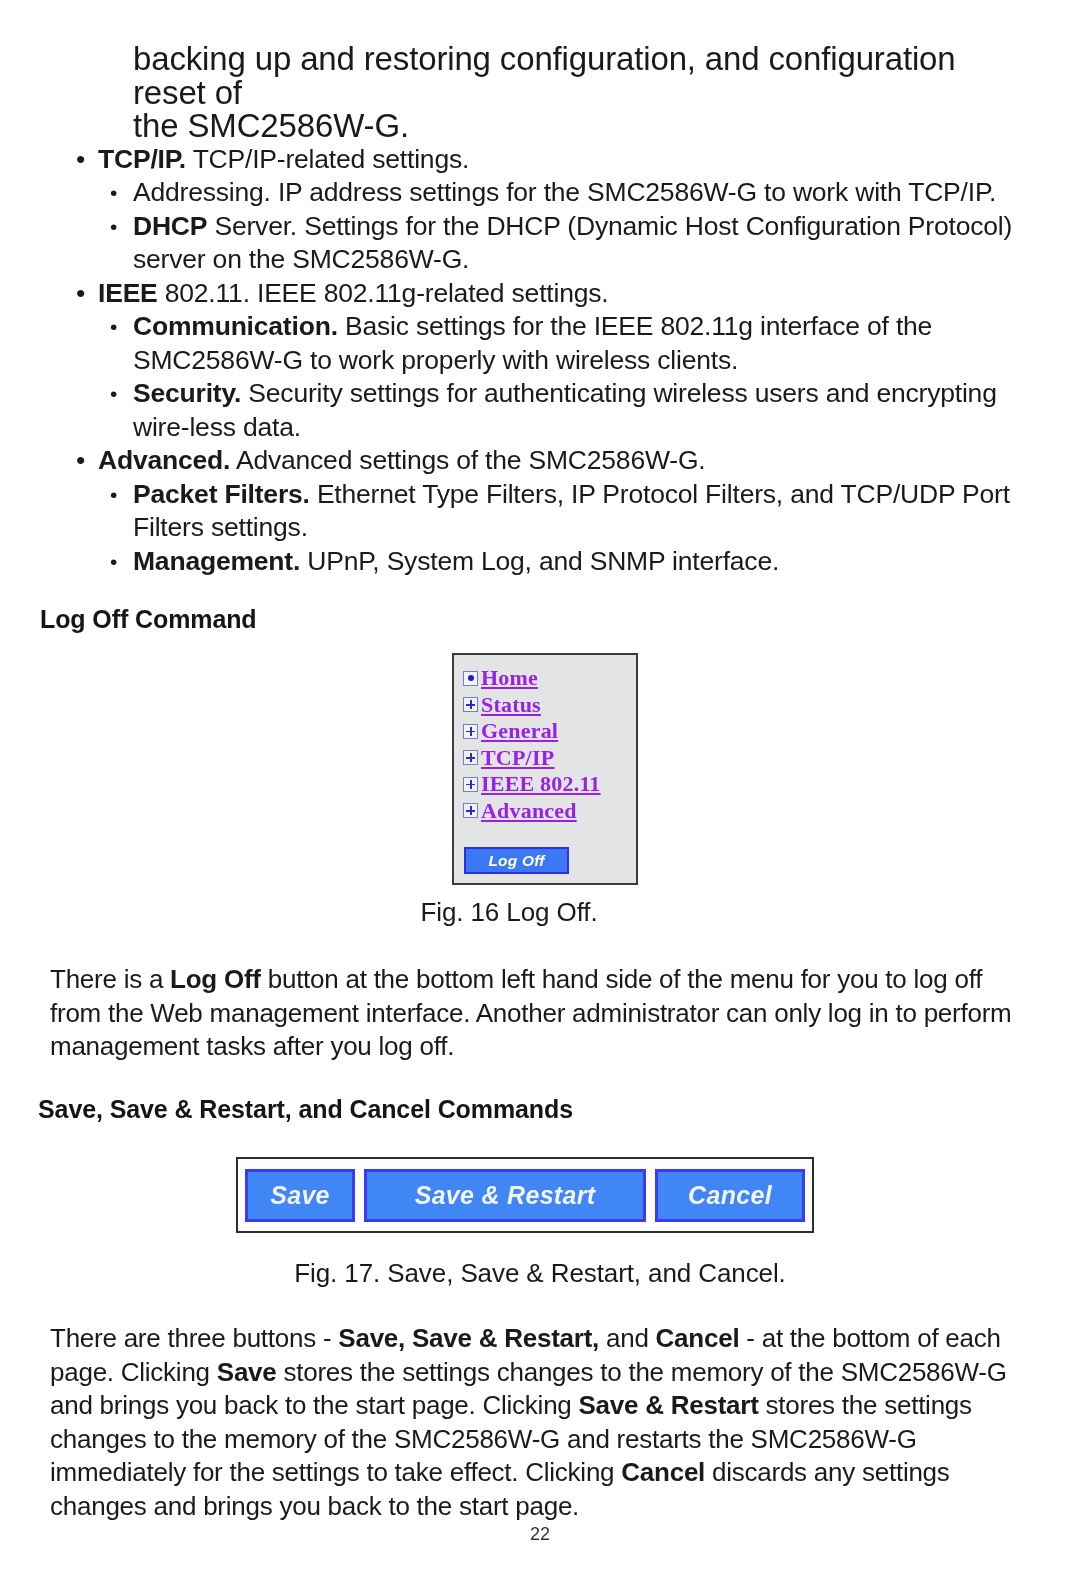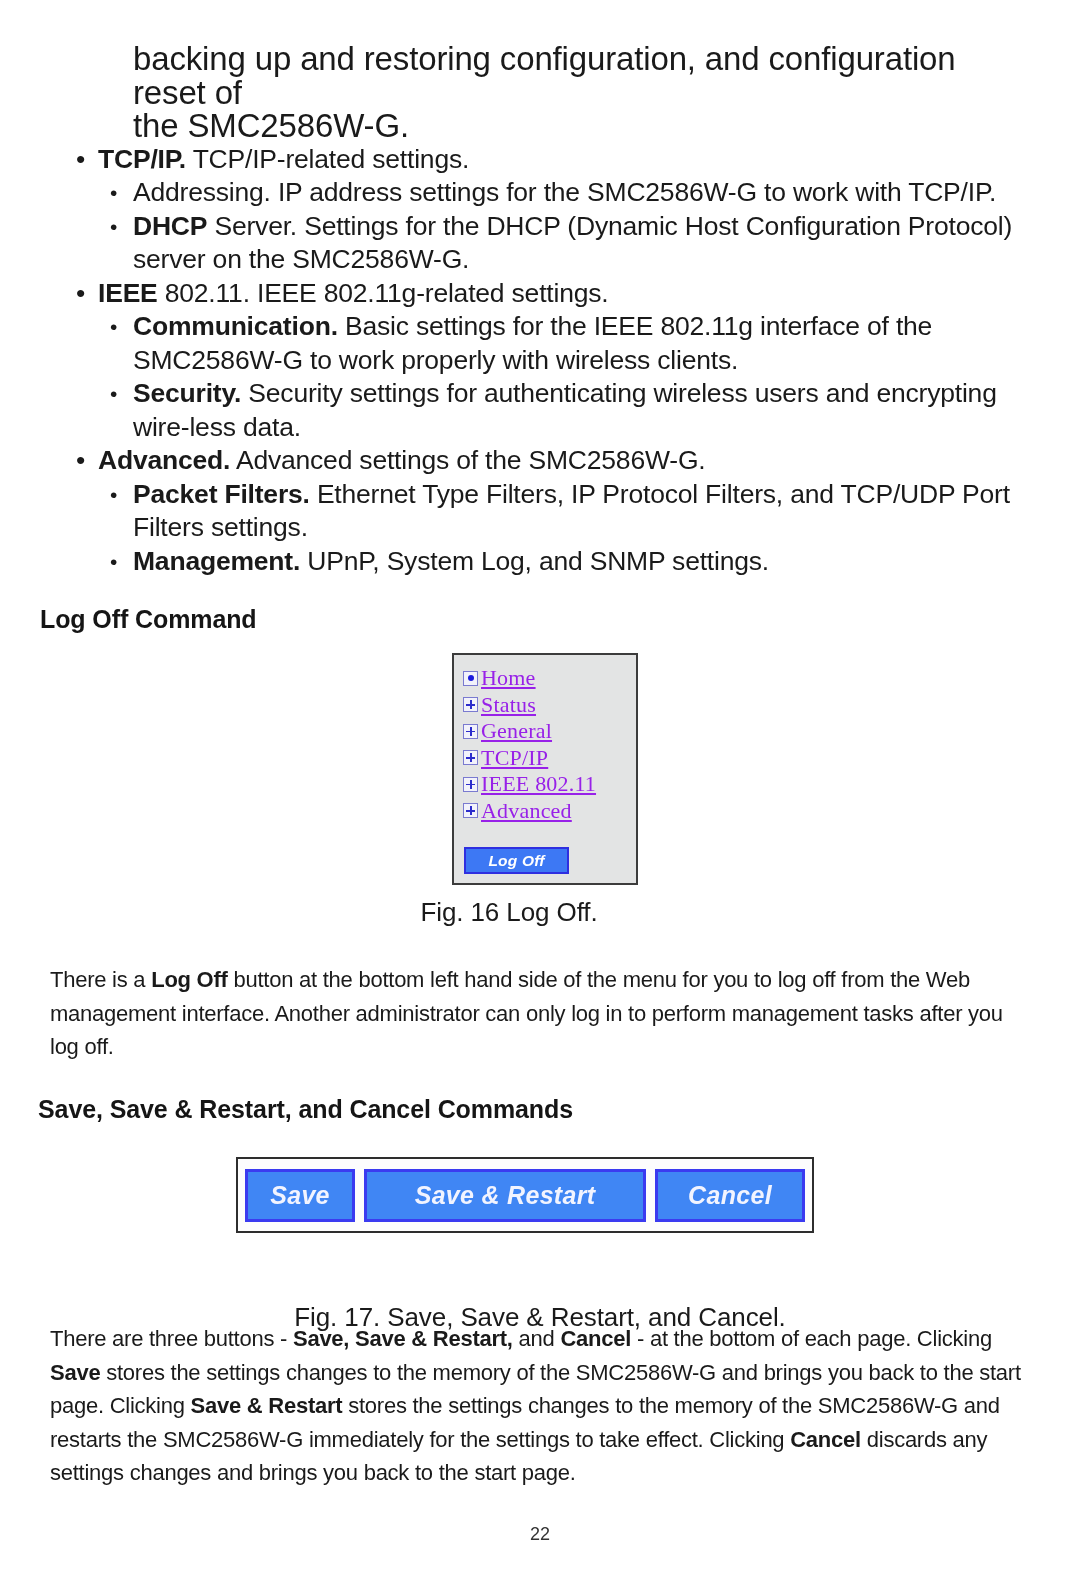--- a/index.html
+++ b/index.html
@@ -82,20 +82,21 @@
     width: 186px;
     height: 232px;
     background: #e3e4e4;
     border: 2px solid #3c3c3c;
     box-sizing: border-box;
   }
   .menu-list {
     position: absolute;
     left: 9px;
     top: 10px;
+    font-weight: bold;
   }
   .menu-row {
     display: flex;
     align-items: center;
     height: 26.5px;
   }
   .tree-icon {
     width: 15px;
     height: 15px;
     flex: 0 0 15px;
@@ -162,21 +163,21 @@
   }
 
   .caption {
     position: absolute;
     font-size: 26px;
     letter-spacing: -0.1px;
     color: #1a1a1a;
     text-align: center;
   }
   #cap16 { left: 0; top: 897px; width: 1018px; }
-  #cap17 { left: 0; top: 1258px; width: 1080px; margin-top: 44px; }
+  #cap17 { left: 0; top: 1258px; width: 1080px; }
 
   
   .save-fig {
     position: absolute;
     left: 236px;
     top: 1157px;
     width: 578px;
     height: 76px;
     background: #fdfdfd;
     border: 2px solid #2e2e2e;
@@ -200,21 +201,21 @@
     justify-content: center;
     letter-spacing: 0.3px;
   }
   .sbtn.save    { width: 110px; }
   .sbtn.restart { flex: 1 1 auto; }
   .sbtn.cancel  { width: 150px; }
 
   
   .para {
     position: absolute;
-    font-size: 22px;
+    font-size: 26px;
     line-height: 33.5px;
     letter-spacing: -0.25px;
     color: #1a1a1a;
     text-align: left;
   }
   #p-logoff { left: 50px; top: 963px;  width: 982px; }
   #p-save   { left: 50px; top: 1322px; width: 985px; }
 
   .pagenum {
     position: absolute;
@@ -262,21 +263,21 @@
         <div class="li l1">
           <span class="dot">•</span>
           <span class="txt"><span class="b">Advanced.</span><span> Advanced settings of the SMC2586W-G.</span></span>
         </div>
         <div class="li l2">
           <span class="dot">•</span>
           <span class="txt"><span class="b">Packet Filters.</span><span> Ethernet Type Filters, IP Protocol Filters, and TCP/UDP Port Filters settings.</span></span>
         </div>
         <div class="li l2">
           <span class="dot">•</span>
-          <span class="txt"><span class="b">Management.</span><span> UPnP, System Log, and SNMP settings.</span></span>
+          <span class="txt"><span class="b">Management.</span><span> UPnP, System Log, and SNMP interface.</span></span>
         </div>
       </div>
   </div>
 
   <div class="heading" id="h-logoff">Log Off Command</div>
 
   <div class="menu-fig">
     <div class="menu-list" id="menu-list">
         <div class="menu-row">
           <span class="tree-icon dot"></span>

